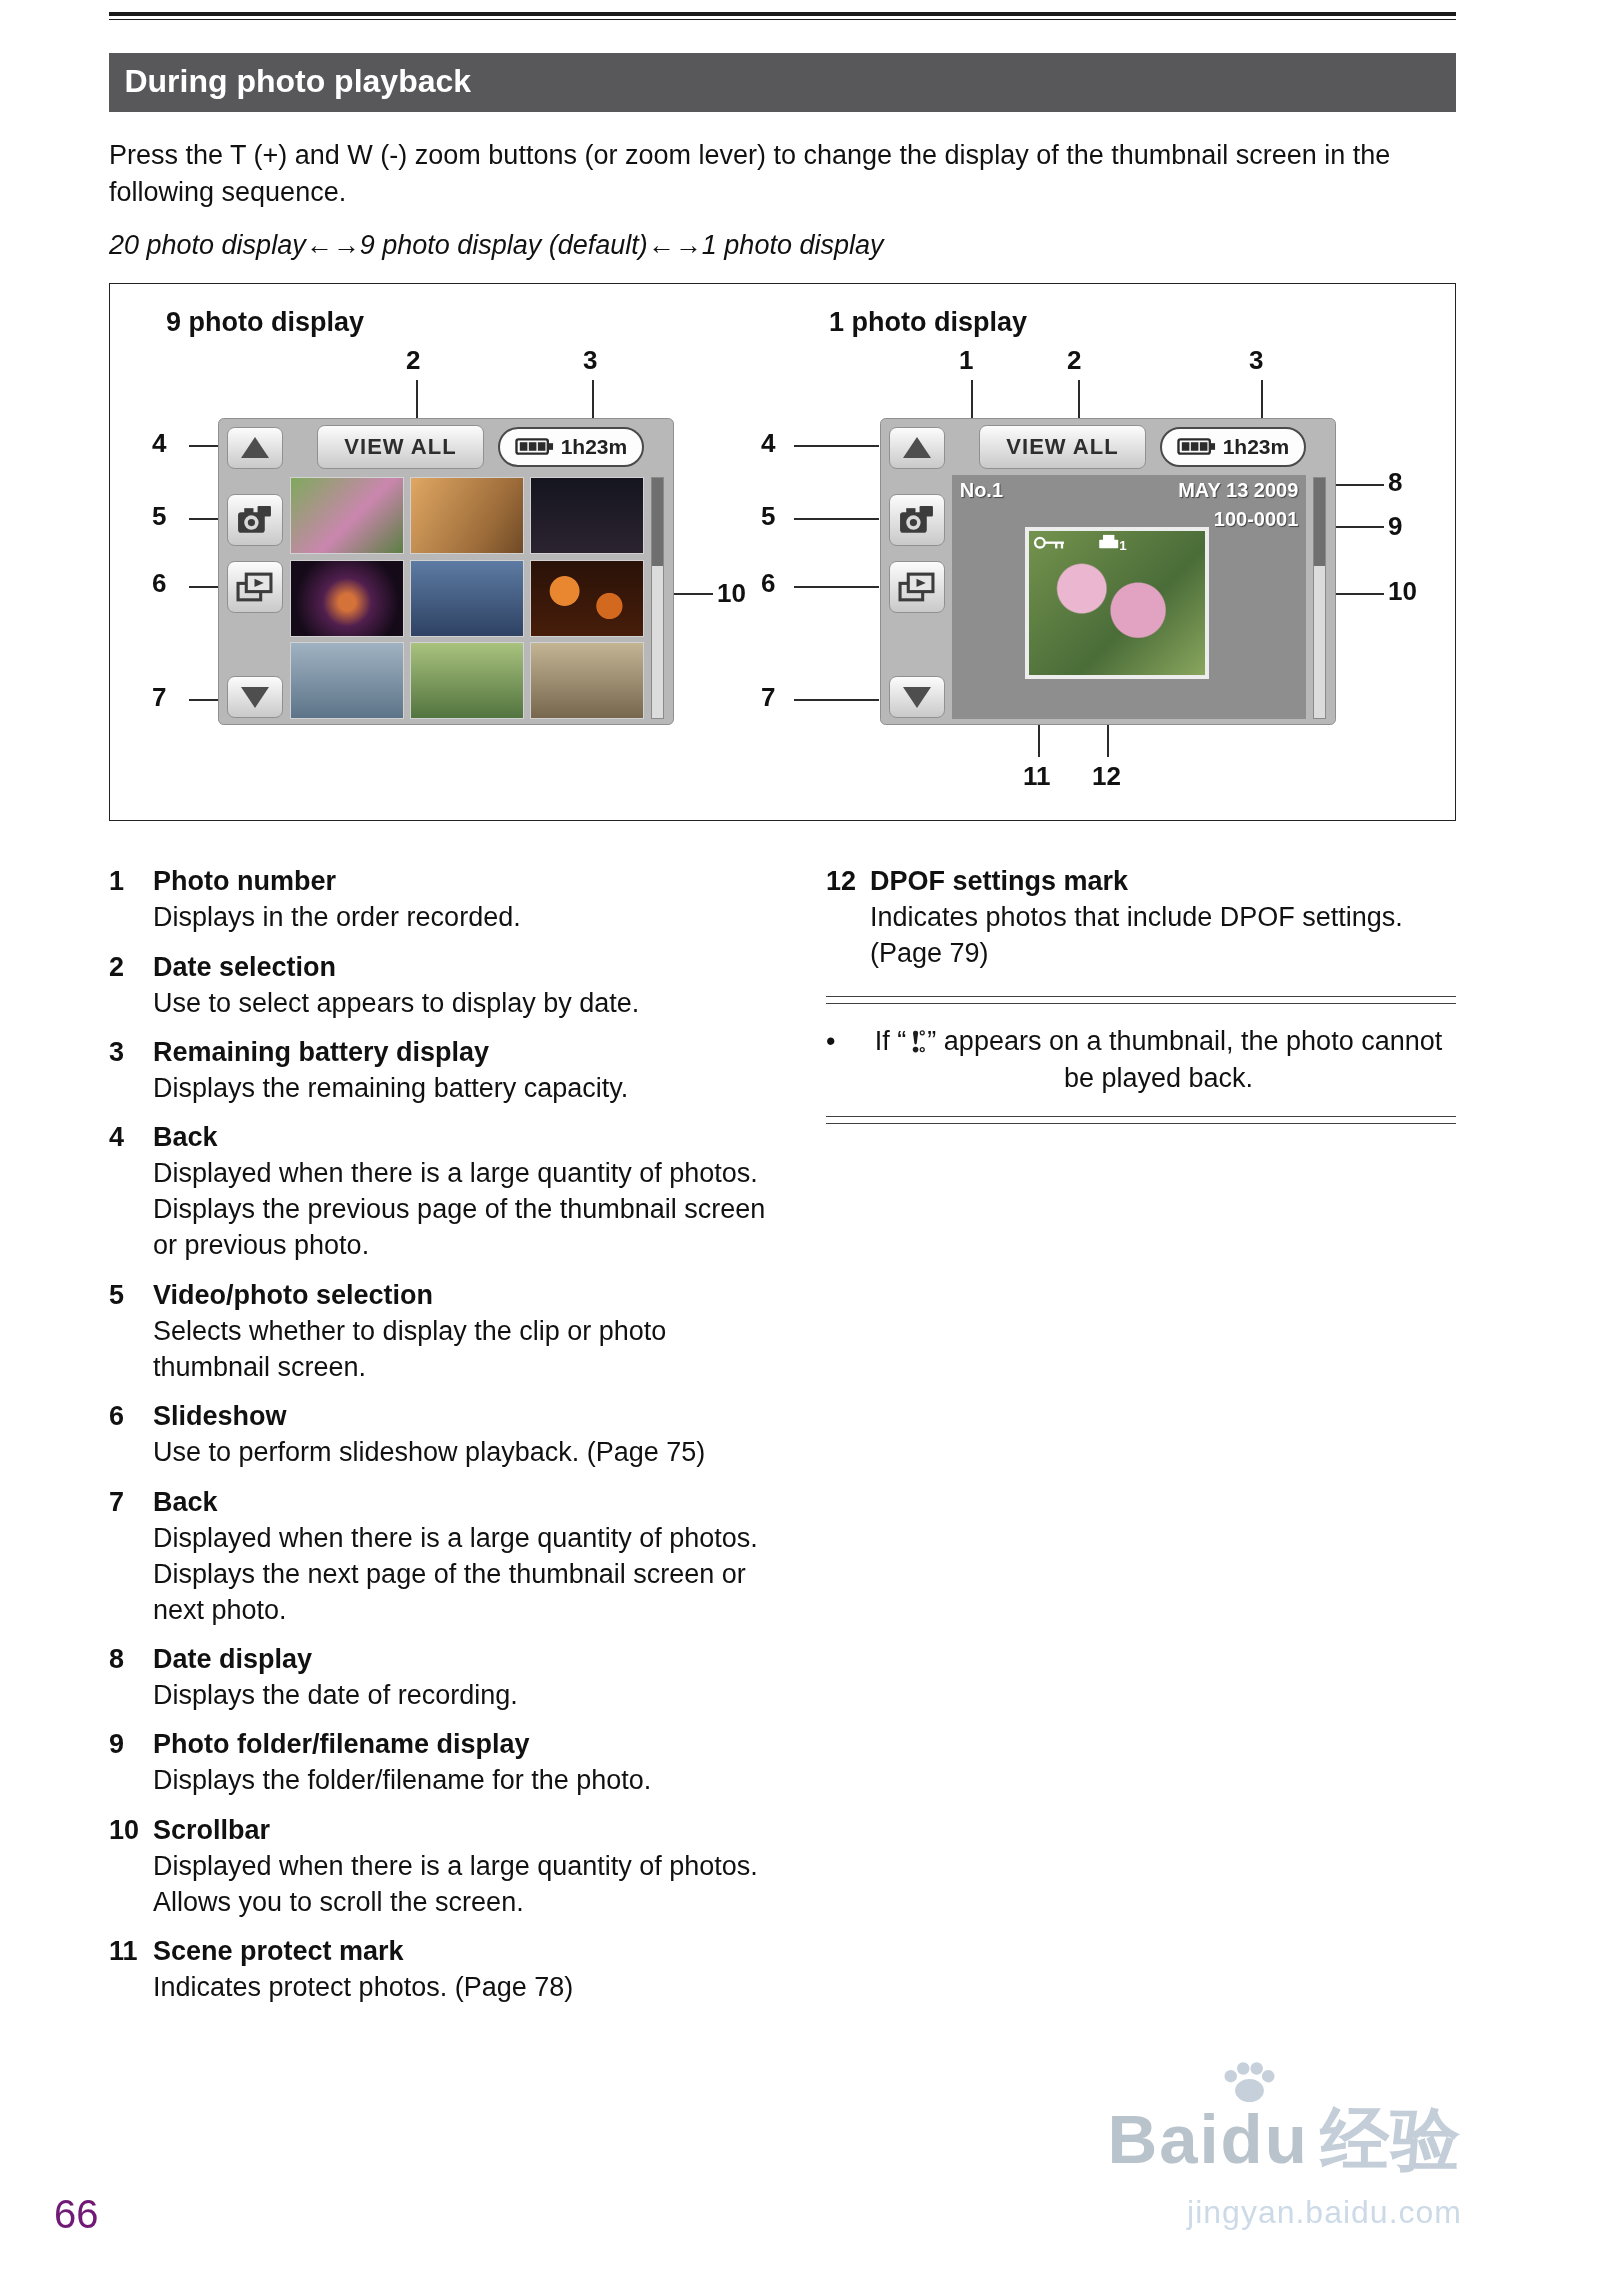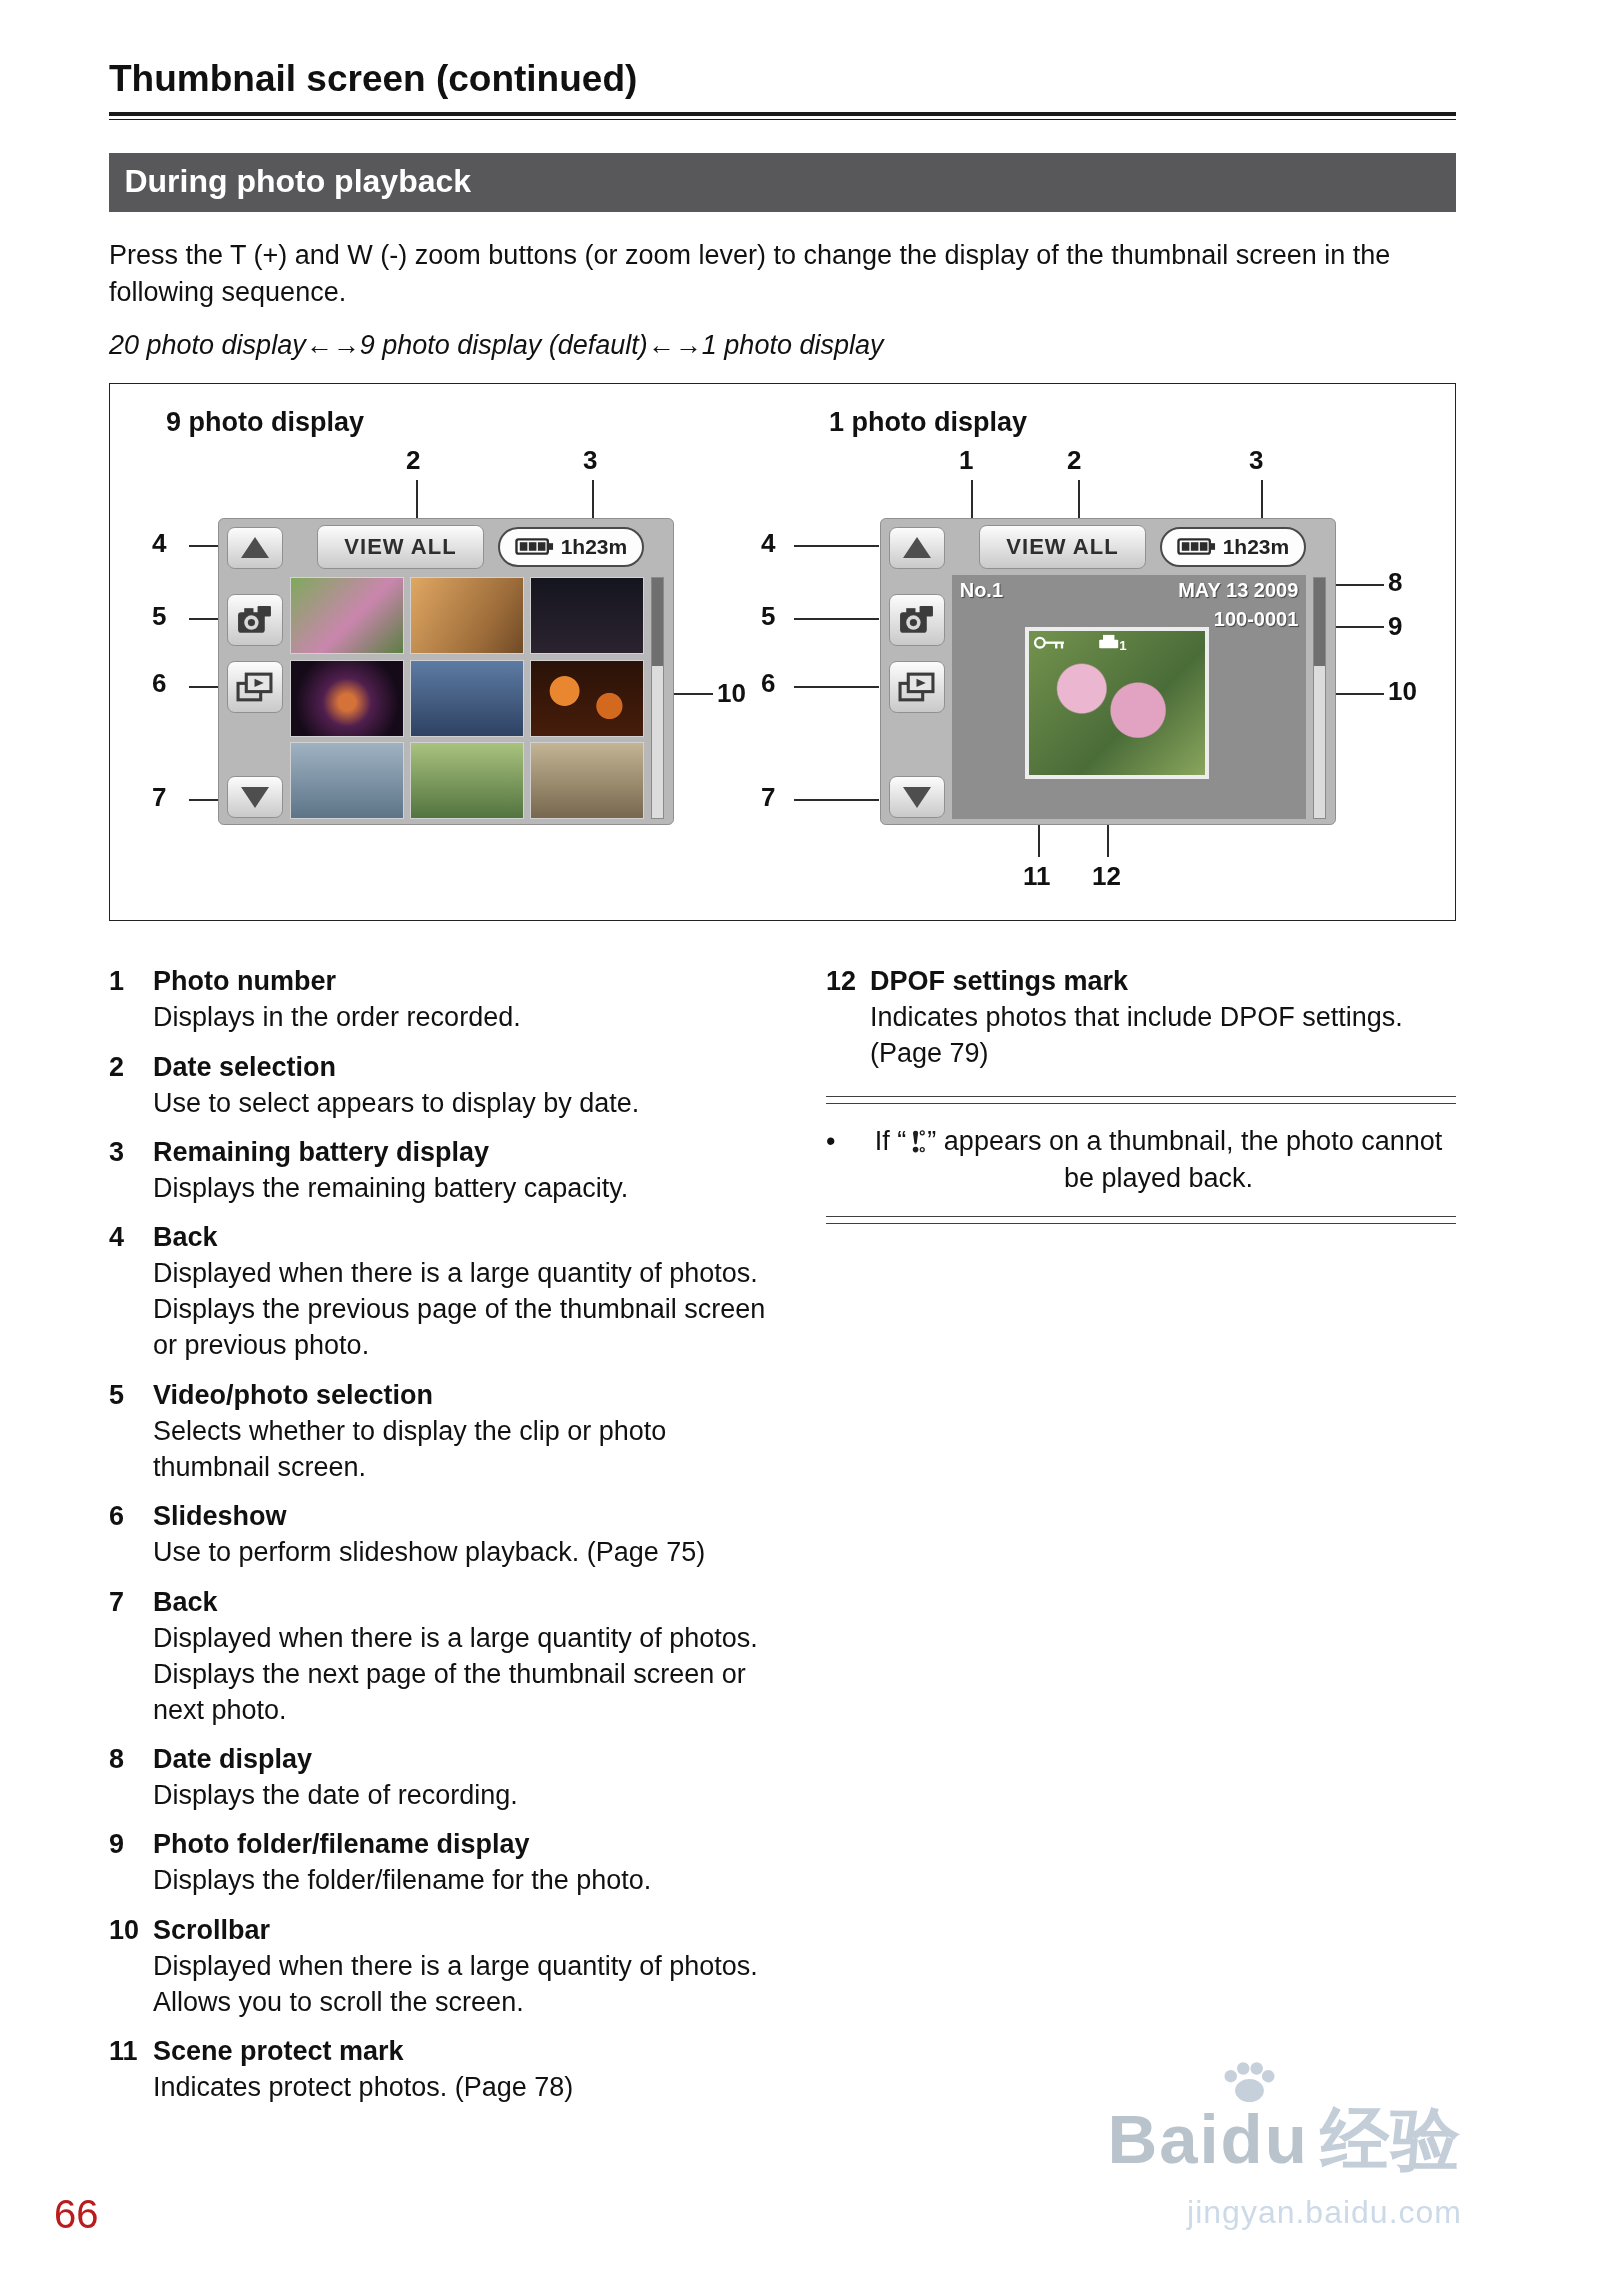--- a/index.html
+++ b/index.html
@@ -75,35 +75,34 @@
   .item-num { width:44px; flex:none; }
   .item-desc { margin-left:44px; font-size:27px; line-height:36px; }
 
   .rule-dbl { height:7.7px; border-top:1.9px solid #3f3f3f; border-bottom:1.9px solid #3f3f3f; margin-top:25px; }
   .note-line { display:flex; margin-top:19px; font-size:27px; line-height:37px; }
   .note-bullet { width:35px; flex:none; }
   .note-text { flex:1;text-align:center; }
   .unplayable { width:17.3px; height:27px; vertical-align:-4.8px; margin:0 1.9px; }
 
   
-  .page-num { position:absolute; left:54px; bottom:50px; font-size:40px; color:#b91c1c; }
+  .page-num { position:absolute; left:54px; bottom:50px; font-size:40px; color:#701a75; }
   .watermark { position:absolute; right:150px; bottom:56px; text-align:right; }
   .wm-row { position:relative; display:flex; justify-content:flex-end; align-items:baseline; gap:11.5px;
             font-size:69px; font-weight:bold; color:#b9c3cc; letter-spacing:1.9px; }
   .wm-cn { color:#c3ced9; }
   .wm-url { margin-top:7.7px; font-size:32px; color:#ccdae8; letter-spacing:1px; }
   .wm-paw { position:absolute; top:-37px; right:183px; width:60px; height:48px; }
 </style>
 </head>
 <body>
 
 <div class="page">
   <div class="content">
 
-    <h1 class="doc-title">Thumbnail screen (continued)</h1>
     <div class="title-rule"></div>
 
     <div class="banner">During photo playback</div>
 
     <p class="intro">Press the T (+) and W (-) zoom buttons (or zoom lever) to change the display of the thumbnail screen in the following sequence.</p>
     <p class="intro seq">20 photo display←→9 photo display (default)←→1 photo display</p>
 
     <div class="diagram-box">
 
       <div class="dg-title" style="left:56px">9 photo display</div>

